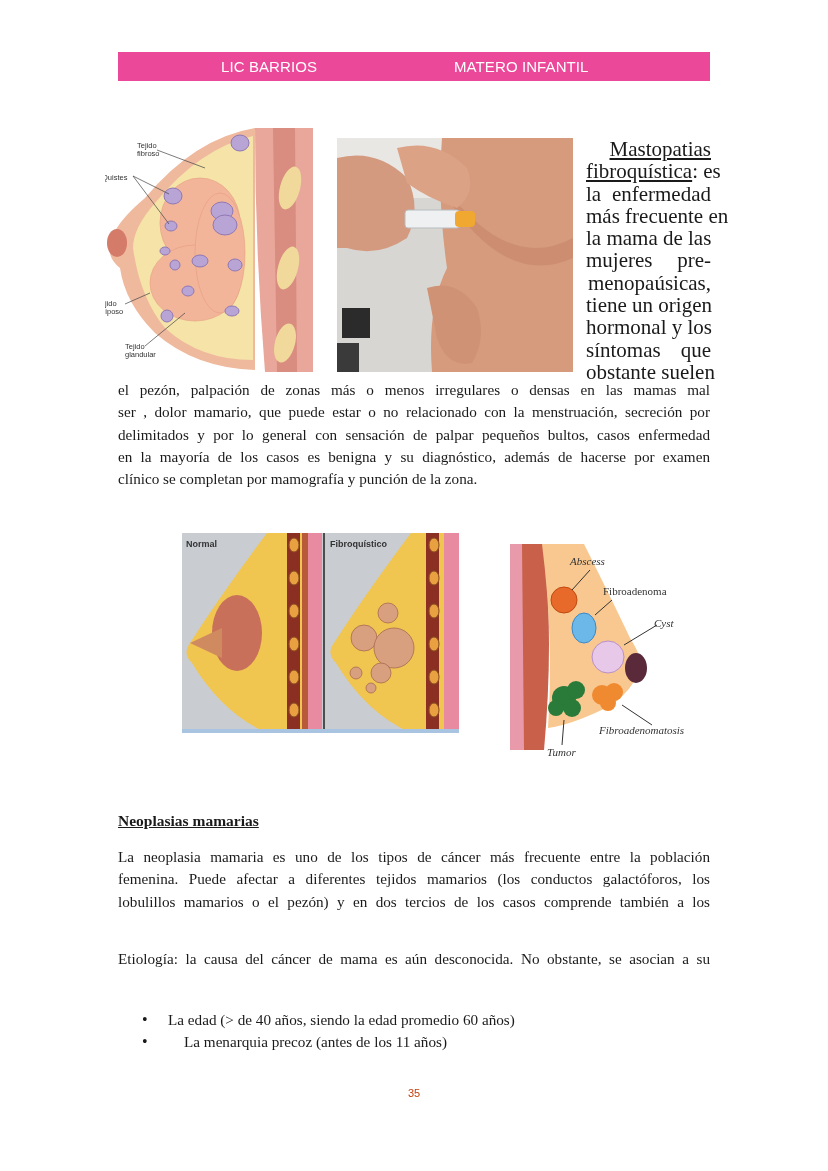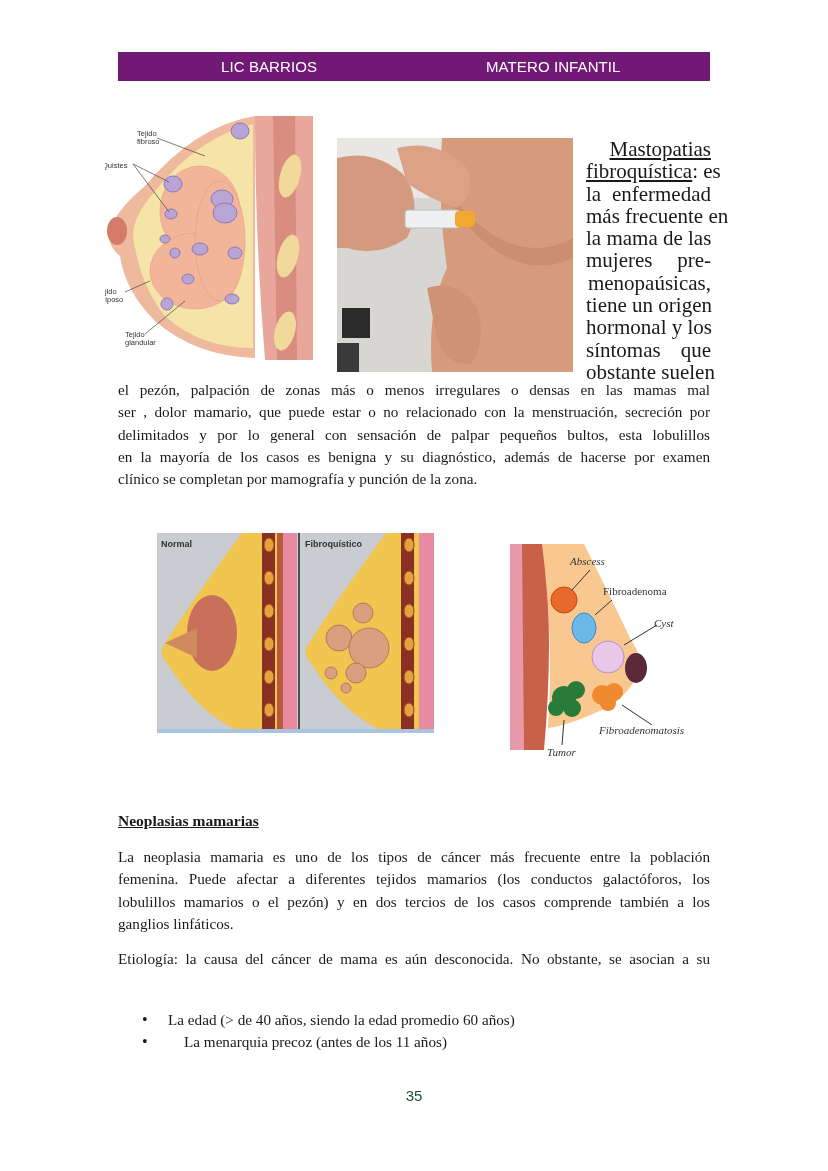--- a/index.html
+++ b/index.html
@@ -1,23 +1,23 @@
 <!DOCTYPE html>
 <html><head>
   <meta charset="utf-8">
   <style>
     html, body { margin: 0; padding: 0; background: #ffffff; }
     body { width: 828px; height: 1171px; position: relative; overflow: hidden;
            font-family: "Liberation Serif", "DejaVu Serif", serif; color: #1a1a1a; }
     .header-bar { position: absolute; left: 118px; top: 52px; width: 592px; height: 29px;
-                  background: #701a75; display: flex; align-items: center; }
+                  background: #ec4899; display: flex; align-items: center; }
     .header-bar span { font-family: "Liberation Sans", "DejaVu Sans", sans-serif; color: #ffffff;
                        font-size: 15px; position: absolute; top: 6px; letter-spacing: 0.1px; }
     .h-left { left: 103px; }
-    .h-right { left: 368px; }
+    .h-right { left: 336px; }
 
     .fig { position: absolute; overflow: hidden; }
     .fig svg { display: block; width: 100%; height: 100%; }
 
     .side-text { position: absolute; left: 586px; top: 138px; width: 125px;
                  font-size: 21px; line-height: 22.3px; text-align: justify; }
     .side-text .line { display: block; text-align: justify; text-align-last: justify; white-space: nowrap; }
     .side-text .line.right { text-align: right; text-align-last: right; }
     .u { text-decoration: underline; }
 
@@ -29,34 +29,34 @@
     .section-title { position: absolute; left: 118px; top: 812px; font-size: 15.5px; font-weight: bold;
                      text-decoration: underline; }
 
     .bullets { position: absolute; left: 140px; top: 1009px; margin: 0; padding: 0; list-style: none;
                font-size: 15.2px; line-height: 22.3px; }
     .bullets li { position: relative; padding-left: 28px; }
     .bullets li::before { content: "\2022"; position: absolute; left: 2px; top: 0; font-size: 16px; }
     .bullets li.b2 span { padding-left: 4px; margin-left: 12px; }
 
     .page-num { position: absolute; left: 0; width: 828px; top: 1087px; text-align: center;
-                font-family: "Liberation Sans", "DejaVu Sans", sans-serif; font-size: 15px; color: #14532d; }
+                font-family: "Liberation Sans", "DejaVu Sans", sans-serif; font-size: 11px; color: #c2410c; }
 
     .lbl { font-family: "Liberation Sans", "DejaVu Sans", sans-serif; }
     .lbl-serif { font-family: "Liberation Serif", "DejaVu Serif", serif; font-style: italic; }
   </style>
 </head>
 <body>
 
 <div class="header-bar">
   <span class="h-left">LIC BARRIOS</span>
   <span class="h-right">MATERO INFANTIL</span>
 </div>
 
-<div class="fig" style="left:105px; top:116px; width:208px; height:244px;">
+<div class="fig" style="left:105px; top:128px; width:208px; height:244px;">
   <svg viewBox="0 0 208 244">
     <rect width="208" height="244" fill="#ffffff"></rect>
 
     <path d="M150 0 L208 0 L208 244 L160 244 Q150 120 150 0 Z" fill="#e8a79a"></path>
     <path d="M168 0 L190 0 L192 244 L172 244 Z" fill="#d98c80"></path>
     <ellipse cx="185" cy="60" rx="10" ry="22" fill="#f0d99a" transform="rotate(15 185 60)"></ellipse>
     <ellipse cx="183" cy="140" rx="10" ry="22" fill="#f0d99a" transform="rotate(15 183 140)"></ellipse>
     <ellipse cx="180" cy="215" rx="10" ry="20" fill="#f0d99a" transform="rotate(15 180 215)"></ellipse>
 
     <path d="M150 0 Q90 10 40 70 Q10 95 5 115 Q2 130 15 140 Q20 175 50 205 Q90 240 150 242 Z" fill="#efb99e"></path>
@@ -134,26 +134,26 @@
   <span class="line right">menopaúsicas,</span>
   <span class="line">tiene un origen</span>
   <span class="line">hormonal y los</span>
   <span class="line">síntomas que</span>
   <span class="line">obstante suelen</span>
 </div>
 
 <div class="para" style="top:379px;">
   <span class="line">el pezón, palpación de zonas más o menos irregulares o densas en las mamas mal</span>
   <span class="line">ser , dolor mamario, que puede estar o no relacionado con la menstruación, secreción por</span>
-  <span class="line">delimitados y por lo general con sensación de palpar pequeños bultos, esta lobulillos</span>
+  <span class="line">delimitados y por lo general con sensación de palpar pequeños bultos, casos enfermedad</span>
   <span class="line">en la mayoría de los casos es benigna y su diagnóstico, además de hacerse por examen</span>
   <span class="line last">clínico se completan por mamografía y punción de la zona.</span>
 </div>
 
-<div class="fig" style="left:135px; top:533px; width:321px; height:200px;">
+<div class="fig" style="left:160px; top:533px; width:321px; height:200px;">
   <svg viewBox="0 0 277 200">
     <rect width="277" height="200" fill="#c9cdd2"></rect>
 
     <g>
       <path d="M85 0 L140 0 L140 200 L85 200 Q40 180 10 130 Q0 120 8 110 Q40 60 85 0 Z" fill="#f0c550"></path>
       <path d="M105 0 L118 0 L118 200 L105 200 Z" fill="#8b2f22"></path>
       <path d="M120 0 L126 0 L126 200 L120 200 Z" fill="#b85a3a"></path>
       <path d="M126 0 L140 0 L140 200 L126 200 Z" fill="#e88aa0"></path>
       <g fill="#e8a040" stroke="#8b5020" stroke-width="1">
         <ellipse cx="112" cy="12" rx="5" ry="7"></ellipse>
@@ -233,21 +233,20 @@
     </g>
   </svg>
 </div>
 
 <div class="section-title">Neoplasias mamarias</div>
 
 <div class="para" style="top:846px;">
   <span class="line">La neoplasia mamaria es uno de los tipos de cáncer más frecuente entre la población</span>
   <span class="line">femenina. Puede afectar a diferentes tejidos mamarios (los conductos galactóforos, los</span>
   <span class="line">lobulillos mamarios o el pezón) y en dos tercios de los casos comprende también a los</span>
-  <span class="line last">ganglios linfáticos.</span>
 </div>
 
 <div class="para" style="top:948px;">
   <span class="line">Etiología: la causa del cáncer de mama es aún desconocida. No obstante, se asocian a su</span>
 </div>
 
 <ul class="bullets">
   <li><span>La edad (&gt; de 40 años, siendo la edad promedio 60 años)</span></li>
   <li class="b2"><span>La menarquia precoz (antes de los 11 años)</span></li>
 </ul>

